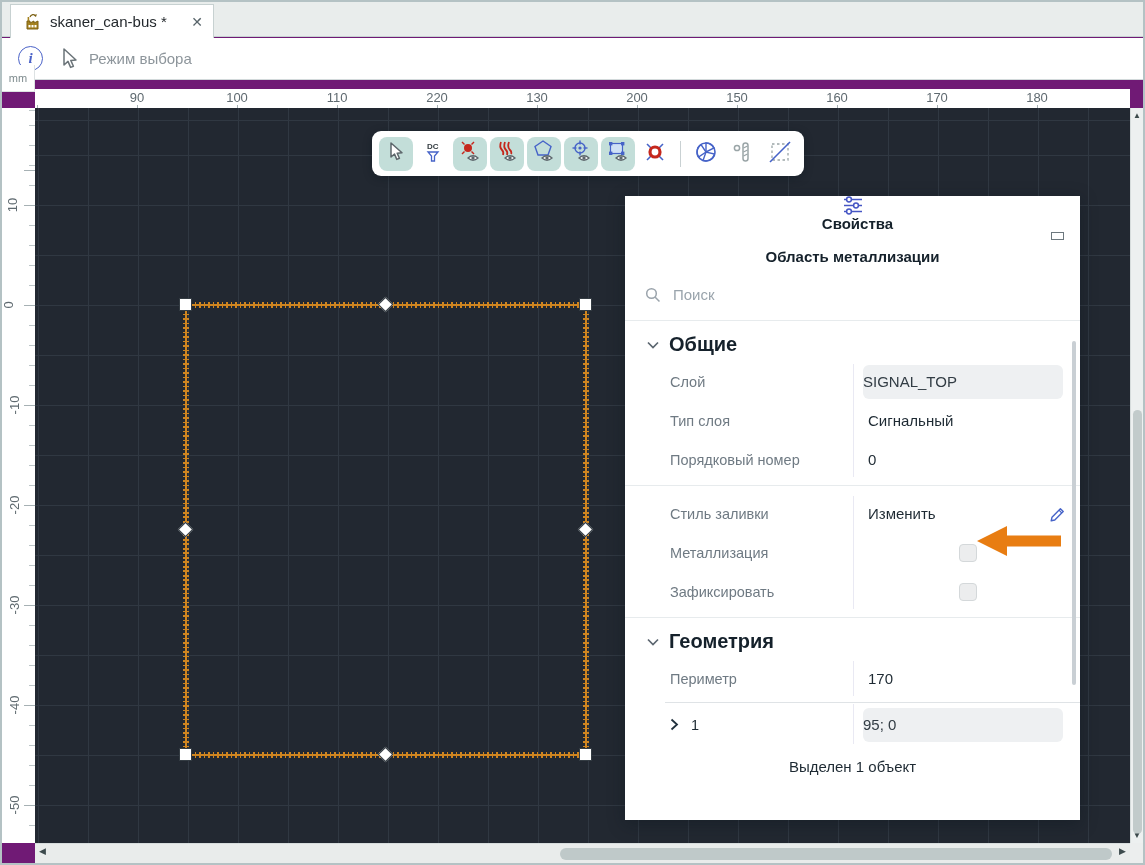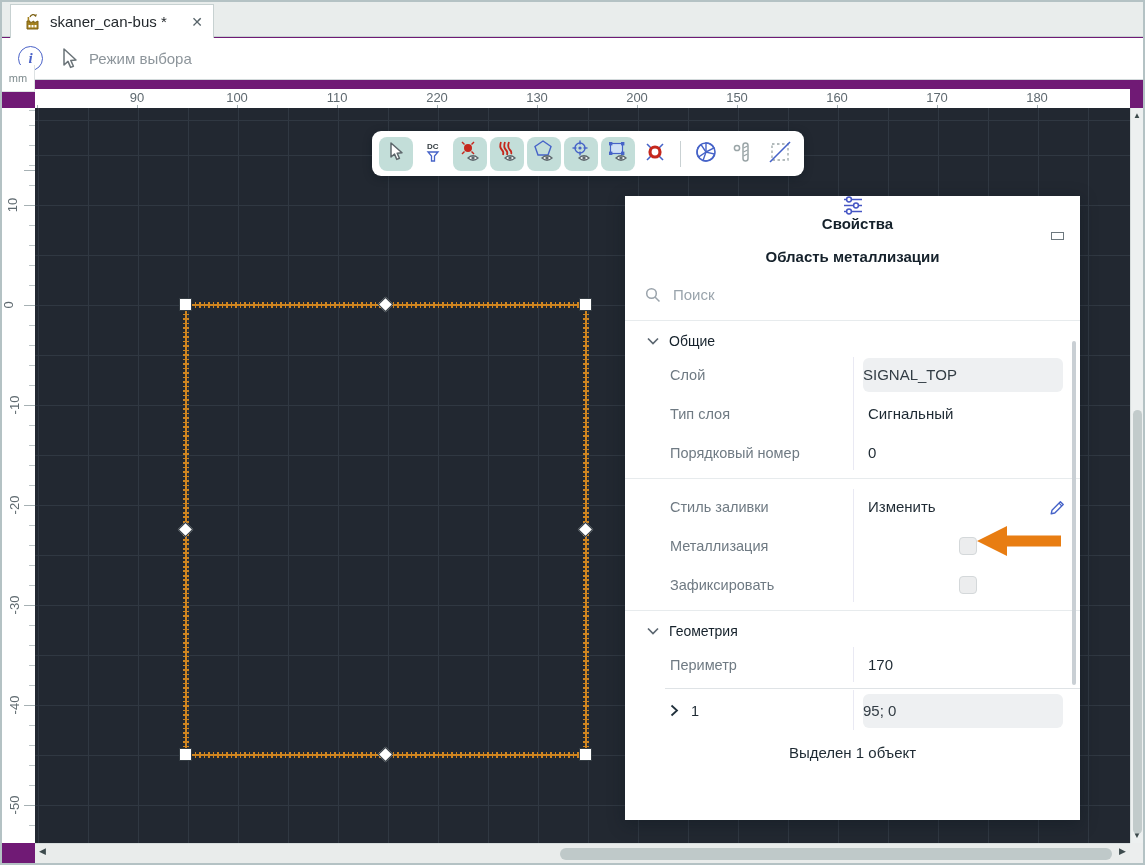--- a/index.html
+++ b/index.html
@@ -75,21 +75,21 @@
       box-shadow:0 4px 16px rgba(10,20,30,.38);z-index:30;font-size:14px;color:#1e2a33;}
   .p-header{height:44px;display:flex;align-items:center;padding:0 16px;flex-direction:column;}
   .p-header .p-title{font-size:15px;font-weight:bold;margin-left:10px;color:#15212b;}
   .p-undock{margin-left:auto;width:13px;height:13px;border:1.6px solid #6d787e;cursor:pointer;}
   .p-objtype{text-align:center;font-size:15px;font-weight:bold;color:#15212b;padding:8px 0 14px;}
   .p-search{display:flex;align-items:center;padding:6px 10px 16px 20px;border-bottom:1px solid #e7ebed;}
   .p-search input{border:none;outline:none;font-size:15px;color:#1e2a33;margin-left:10px;width:300px;
       font-family:"Liberation Sans","DejaVu Sans",sans-serif;}
   .p-search input::placeholder{color:#9aa4ac;}
   .section{border-bottom:1px solid #e7ebed;padding:8px 0 6px;}
-  .sec-head{display:flex;align-items:center;gap:10px;padding:4px 0 6px 22px;font-weight:normal;font-size:14px;color:#15212b;cursor:pointer;}
+  .sec-head{display:flex;align-items:center;gap:10px;padding:4px 0 6px 22px;font-weight:bold;font-size:20px;color:#15212b;cursor:pointer;}
   .rows{position:relative;}
   .rows::before{content:'';position:absolute;left:228px;top:2px;bottom:2px;width:1px;background:#e9e9f3;}
   .prow{display:flex;align-items:center;height:39px;}
   .prow .plabel{width:228px;padding-left:45px;color:#6f7a83;font-size:14.5px;}
   .prow .pvalue{flex:1;display:flex;align-items:center;padding-left:15px;padding-right:12px;font-size:15px;color:#1e2a33;}
   .pinput{background:#eef0f2;border-radius:6px;height:34px;display:flex;align-items:center;padding-left:0;
       width:100%;margin-left:-5px;font-size:15px;color:#323c44;}
   .pcheckbox{width:18px;height:18px;background:#ecedee;border:1px solid #d4d8da;border-radius:4px;margin:0 auto;cursor:pointer;}
   .edit-icon{margin-left:auto;cursor:pointer;display:flex;}
   .vertex-row{border-top:1px solid #dfe3e6;margin-left:40px;padding-right:0;height:44px;}

